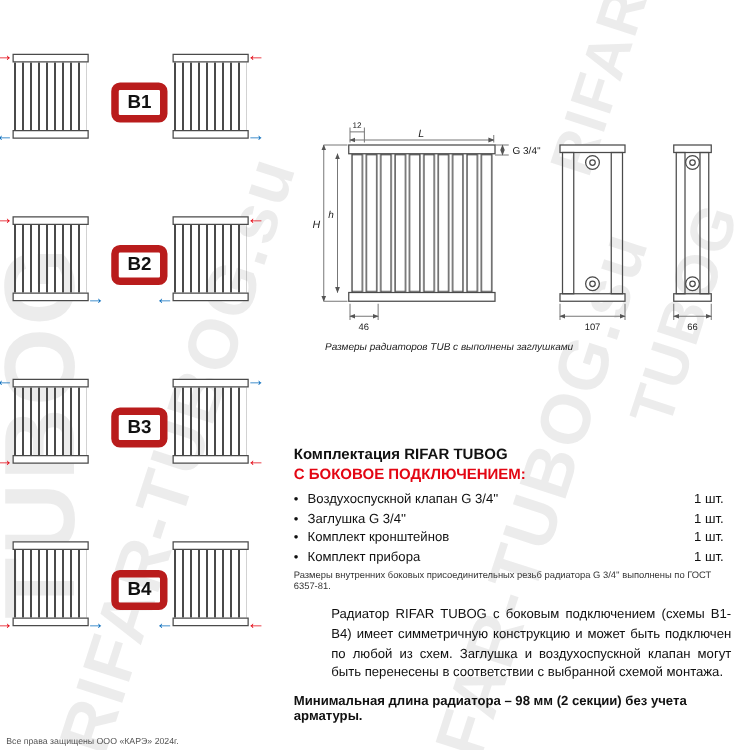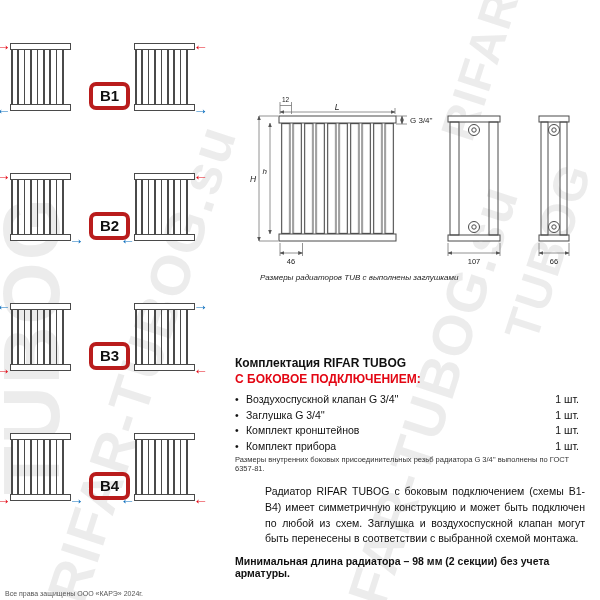--- a/index.html
+++ b/index.html
@@ -25,22 +25,22 @@
              display:flex; flex-direction:column; gap:64px; }
   .scheme-row { display:flex; align-items:stretch; height:66px; }
   .radiator { position:relative; width:58px; height:66px;
      background:repeating-linear-gradient(to right,#4a4a4a 0 1.6px,transparent 1.6px 6.4px); }
   .radiator::before,.radiator::after { content:""; position:absolute; left:-1.5px; right:-1.5px;
      height:5px; background:#fff; border:1.4px solid #4a4a4a; }
   .radiator::before { top:-1px; }
   .radiator::after  { bottom:-1px; }
   .radiator.left  { margin-left:3px; }
   .radiator.right { margin-left:5px; }
-  .scheme-label { align-self:flex-end; margin-left:20px; margin-bottom:0;
-     border:4px solid #b91c1c; border-radius:7px; padding:1px 7px 2px;
+  .scheme-label { align-self:flex-end; margin-left:20px; margin-bottom:12px;
+     border:6px solid #b91c1c; border-radius:7px; padding:1px 7px 2px;
      font-size:15px; font-weight:bold; background:transparent; }
   .arrow { position:absolute; z-index:2; font-size:15px; font-weight:bold; line-height:10px; }
   .arrow.tl { top:-4px;    left:-15px; }
   .arrow.bl { bottom:-4px; left:-15px; }
   .arrow.tr { top:-4px;    right:-15px; }
   .arrow.br { bottom:-4px; right:-15px; }
   .arrow.supply { color:var(--supply,#e30613); }
   .arrow.return { color:var(--return,#0d6fbe); }
 
   

